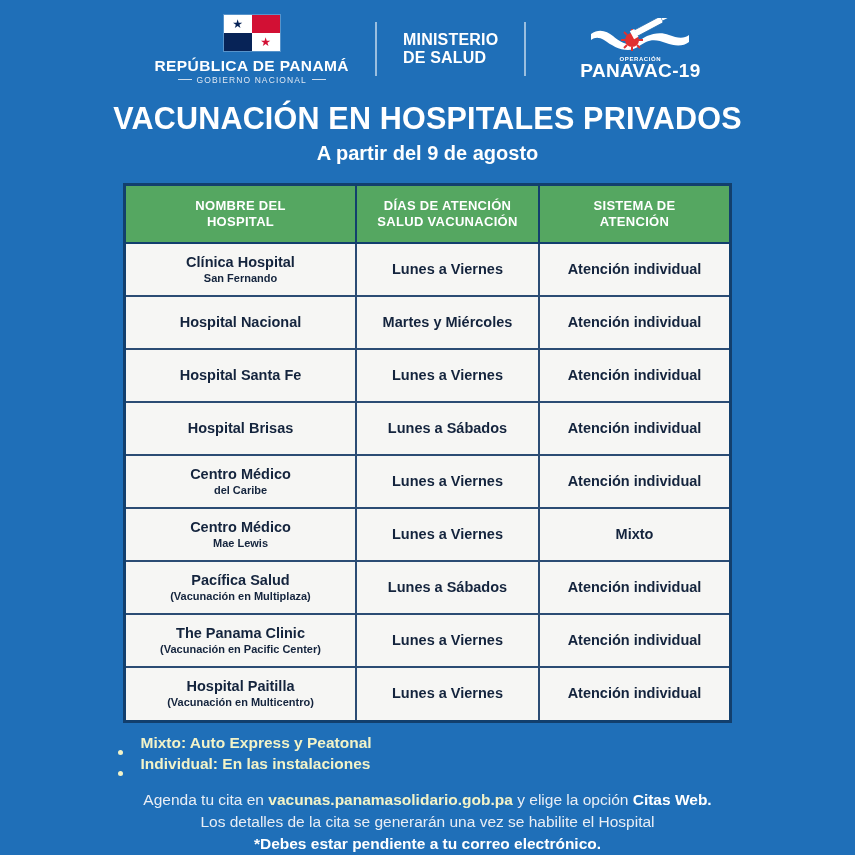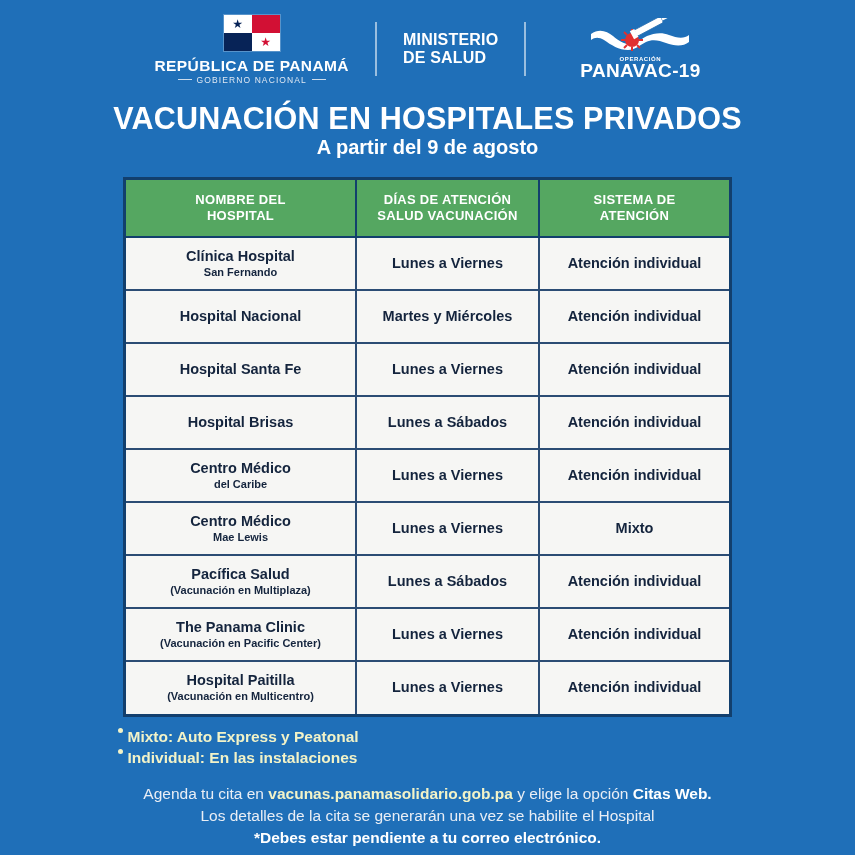--- a/index.html
+++ b/index.html
@@ -117,20 +117,21 @@
     font-size:30.5px;
     letter-spacing:.2px;
     margin-top:9px;
     white-space:nowrap;
   }
   .sub-title{
     text-align:center;
     color:#ffffff;
     font-weight:bold;
     font-size:20px;
+    margin-top:6px;
     white-space:nowrap;
   }
 
   
   .table-wrap{
     width:609px;
     margin:18px auto 0 auto;
     border:3px solid #123f6d;
     box-sizing:border-box;
     background:#e5e5e5;
@@ -189,22 +190,22 @@
     margin:10px auto 0 auto;
     padding-left:10px;
     box-sizing:border-box;
   }
   .legend-item{
     color:#f2f3c8;
     font-size:15.5px;
     font-weight:bold;
     line-height:1.35;
     display:flex;
-    align-items:flex-start;
-    gap:5px;
+    align-items:flex-end;
+    gap:18px;
   }
   .legend-dot{
     width:5px;height:5px;border-radius:50%;
     background:#f2f3c8;
     display:inline-block;
     flex:0 0 auto;
     position:relative;top:1px;
   }
 
   

